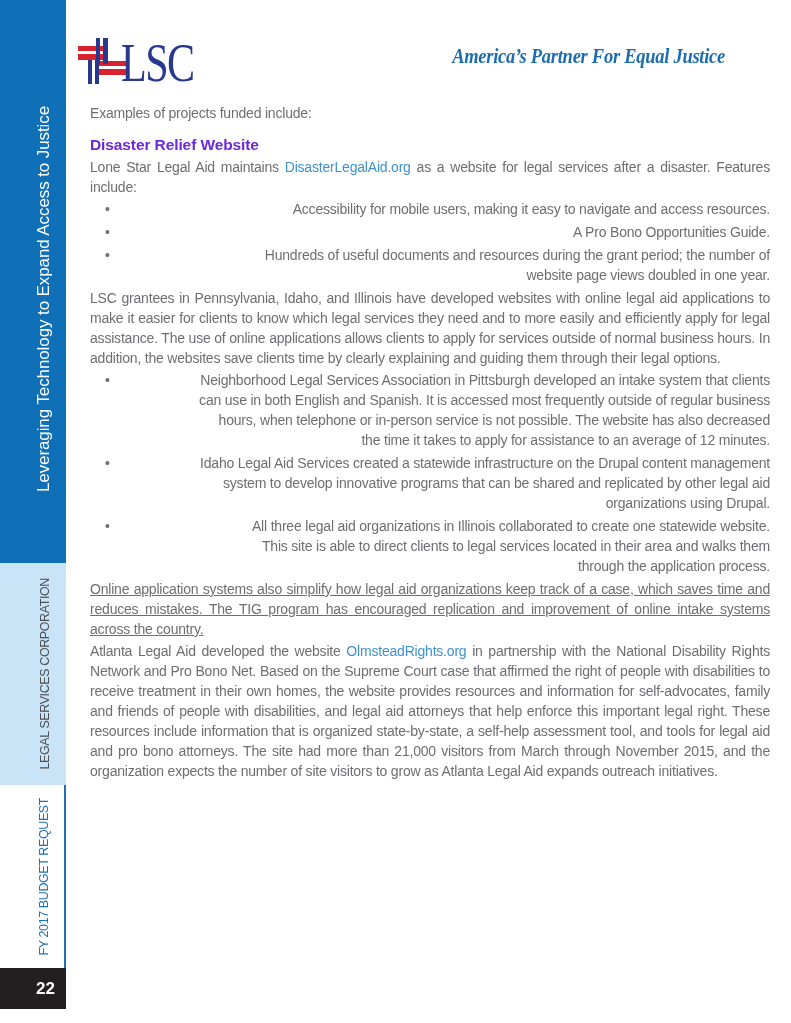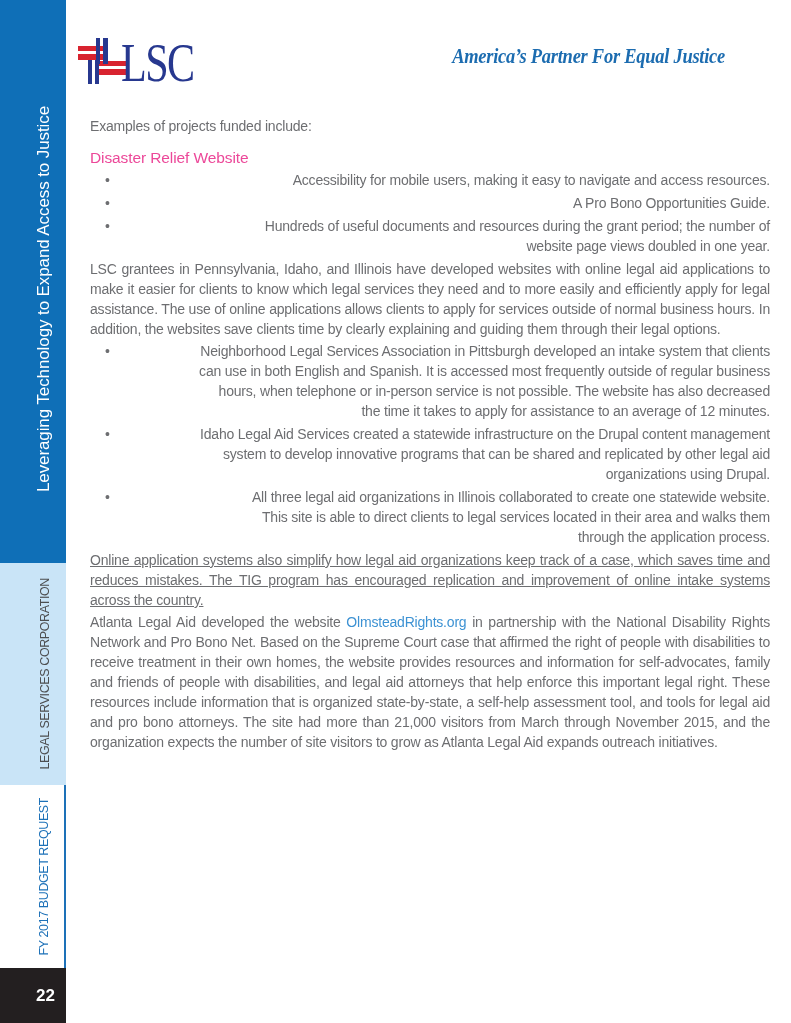--- a/index.html
+++ b/index.html
@@ -6,21 +6,21 @@
   .page {
     position:relative; width:791px; height:1023px; background:#ffffff;
     font-family:"Liberation Sans", sans-serif; overflow:hidden;
   }
 
   
   .sb { position:absolute; left:0; width:66px; box-sizing:border-box; display:flex; align-items:center; justify-content:center; }
   .sb-top  { top:0;    height:563px; background:#0f6fb7; padding-left:22px; padding-top:36px; }
   .sb-mid  { top:563px; height:222px; background:#c9e4f7; padding-left:24px; }
   .sb-fy   { top:785px; height:183px; background:#ffffff; border-right:2px solid #1d71b8; padding-left:24px; }
-  .sb-page { top:968px; height:55px;  background:#231f20; justify-content:flex-end; padding-right:11px; }
+  .sb-page { top:968px; height:41px;  background:#231f20; justify-content:flex-end; padding-right:11px; }
   .vtext { writing-mode:vertical-rl; transform:rotate(180deg); white-space:nowrap; }
   .sb-top .vtext  { color:#ffffff; font-size:17px; letter-spacing:-0.1px; }
   .sb-mid .vtext  { color:#4d4e50; font-size:12.5px; letter-spacing:-0.4px; }
   .sb-fy  .vtext  { color:#1d71b8; font-size:12.5px; letter-spacing:-0.4px; }
   .sb-page span   { color:#ffffff; font-size:17px; font-weight:bold; }
 
   
   .logo-mark { position:absolute; left:78px; top:38px; width:50px; height:47px; }
   .bar { position:absolute; }
   .b-red  { background:#d8232f; }
@@ -39,27 +39,27 @@
     color:#27388f; letter-spacing:-2px; transform:scaleX(0.78); transform-origin:left top;
   }
   .tagline {
     position:absolute; right:66px; top:44px;
     font-family:"Liberation Serif", serif; font-style:italic; font-weight:bold;
     font-size:21px; color:#1c6cb0; letter-spacing:-0.3px;
     transform:scaleX(0.88); transform-origin:right top;
   }
 
   
-  main { position:absolute; left:90px; top:116px; width:680px; }
+  main { position:absolute; left:90px; top:103px; width:680px; }
   .intro, .para, .li-text {
     font-size:14px; line-height:20px; color:#6d6e71; letter-spacing:-0.2px; margin:0;
   }
   .intro { margin-bottom:12px; }
   h2 {
-    font-size:15.5px; line-height:19px; font-weight:normal; color:#ec4899;
+    font-size:15.5px; line-height:19px; font-weight:bold; color:#6d28d9;
     letter-spacing:-0.1px; margin:13px 0 3px 0;
   }
   h2.first { margin-top:0; }
   .para { text-align:justify; margin-bottom:2px; }
   .para.closing { margin-top:2px;text-decoration:underline; }
   ul { list-style:none; margin:0; padding:0 0 0 15px;text-align:right; }
   li { position:relative; padding-left:12px; margin:0 0 3px 0; }
   li::before { content:"\2022"; position:absolute; left:0; top:0; color:#6d6e71; font-size:14px; line-height:20px; }
   .li-text { white-space:pre-line; display:block; }
   .link { color:#3d92d3; text-decoration:none; cursor:pointer; }
@@ -96,20 +96,21 @@
       <div class="bar b-blue b2"></div>
     </div>
     <div class="logo-text">LSC</div>
     <div class="tagline">America’s Partner For Equal Justice</div>
   </header>
 
   <main>
     <p class="intro">Examples of projects funded include:</p>
 
     <h2 class="first">Disaster Relief Website</h2>
+    <p class="para"><span>Lone Star Legal Aid maintains </span><a class="link">DisasterLegalAid.org</a><span> as a website for legal services after a disaster. Features include:</span></p>
     <ul>
       <li>
           <span class="li-text">Accessibility for mobile users, making it easy to navigate and access resources.</span>
         </li>
       <li>
           <span class="li-text">A Pro Bono Opportunities Guide.</span>
         </li>
       <li>
           <span class="li-text">Hundreds of useful documents and resources during the grant period; the number of
 website page views doubled in one year.</span>

